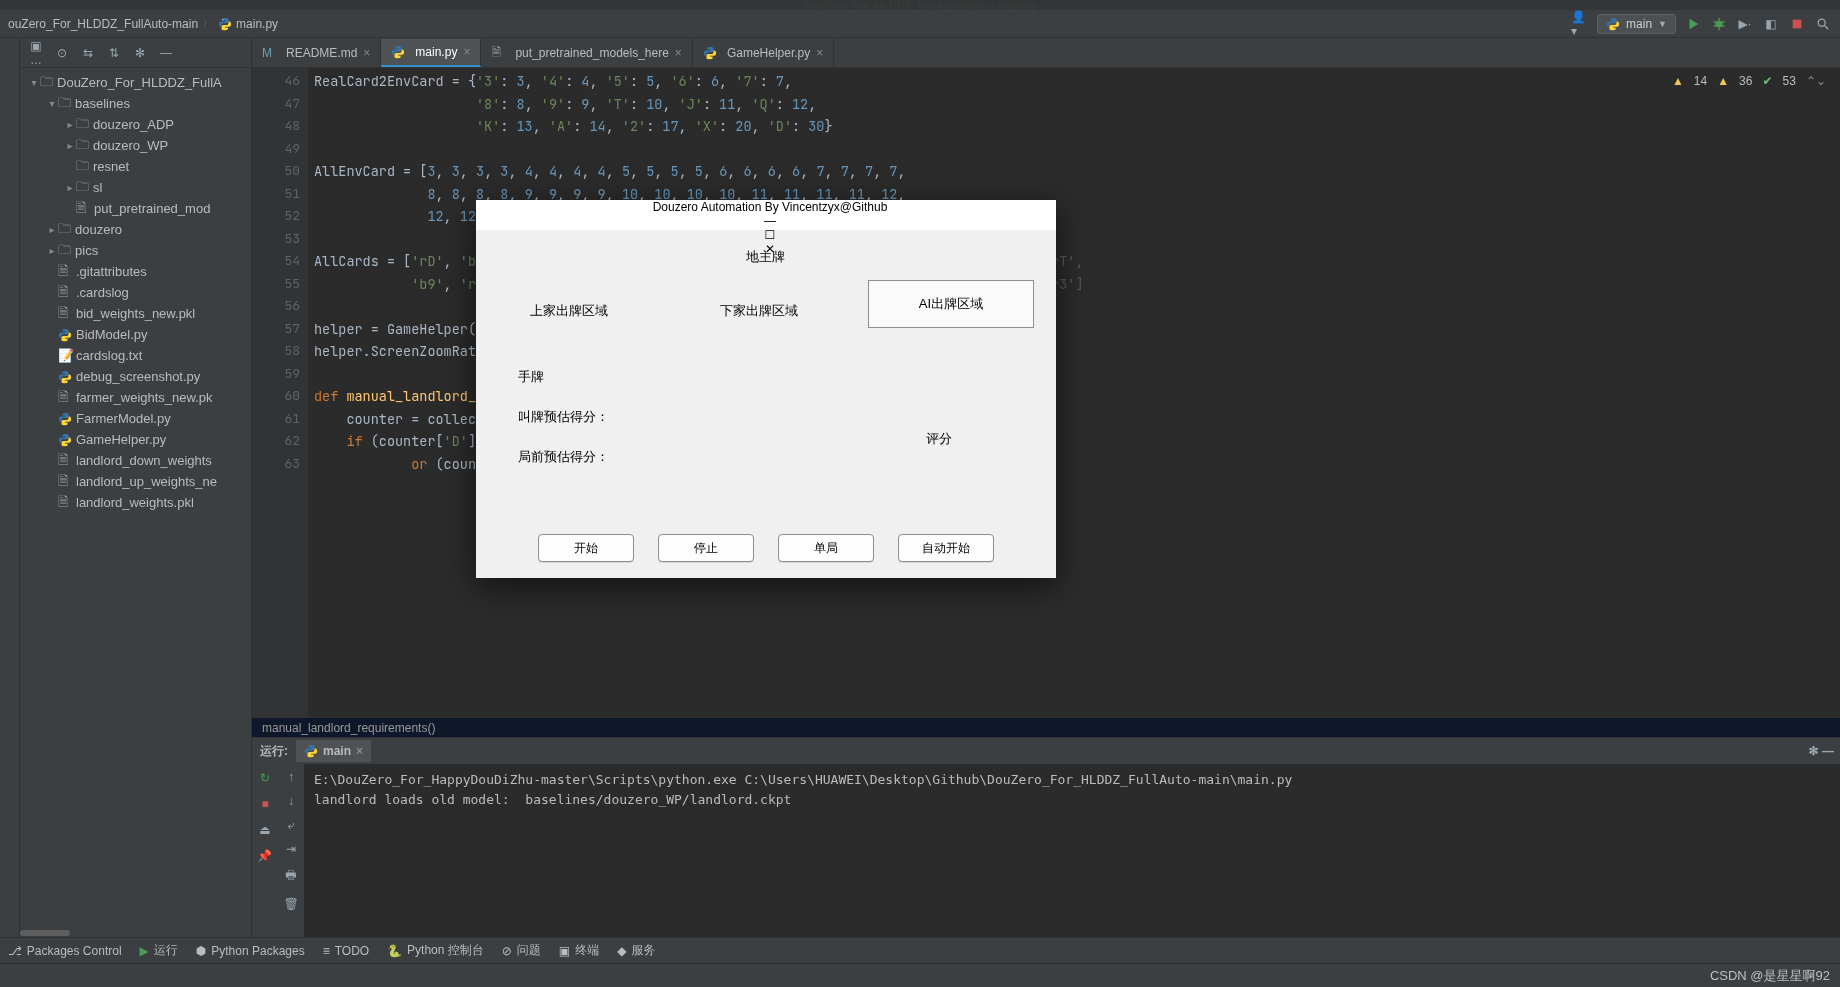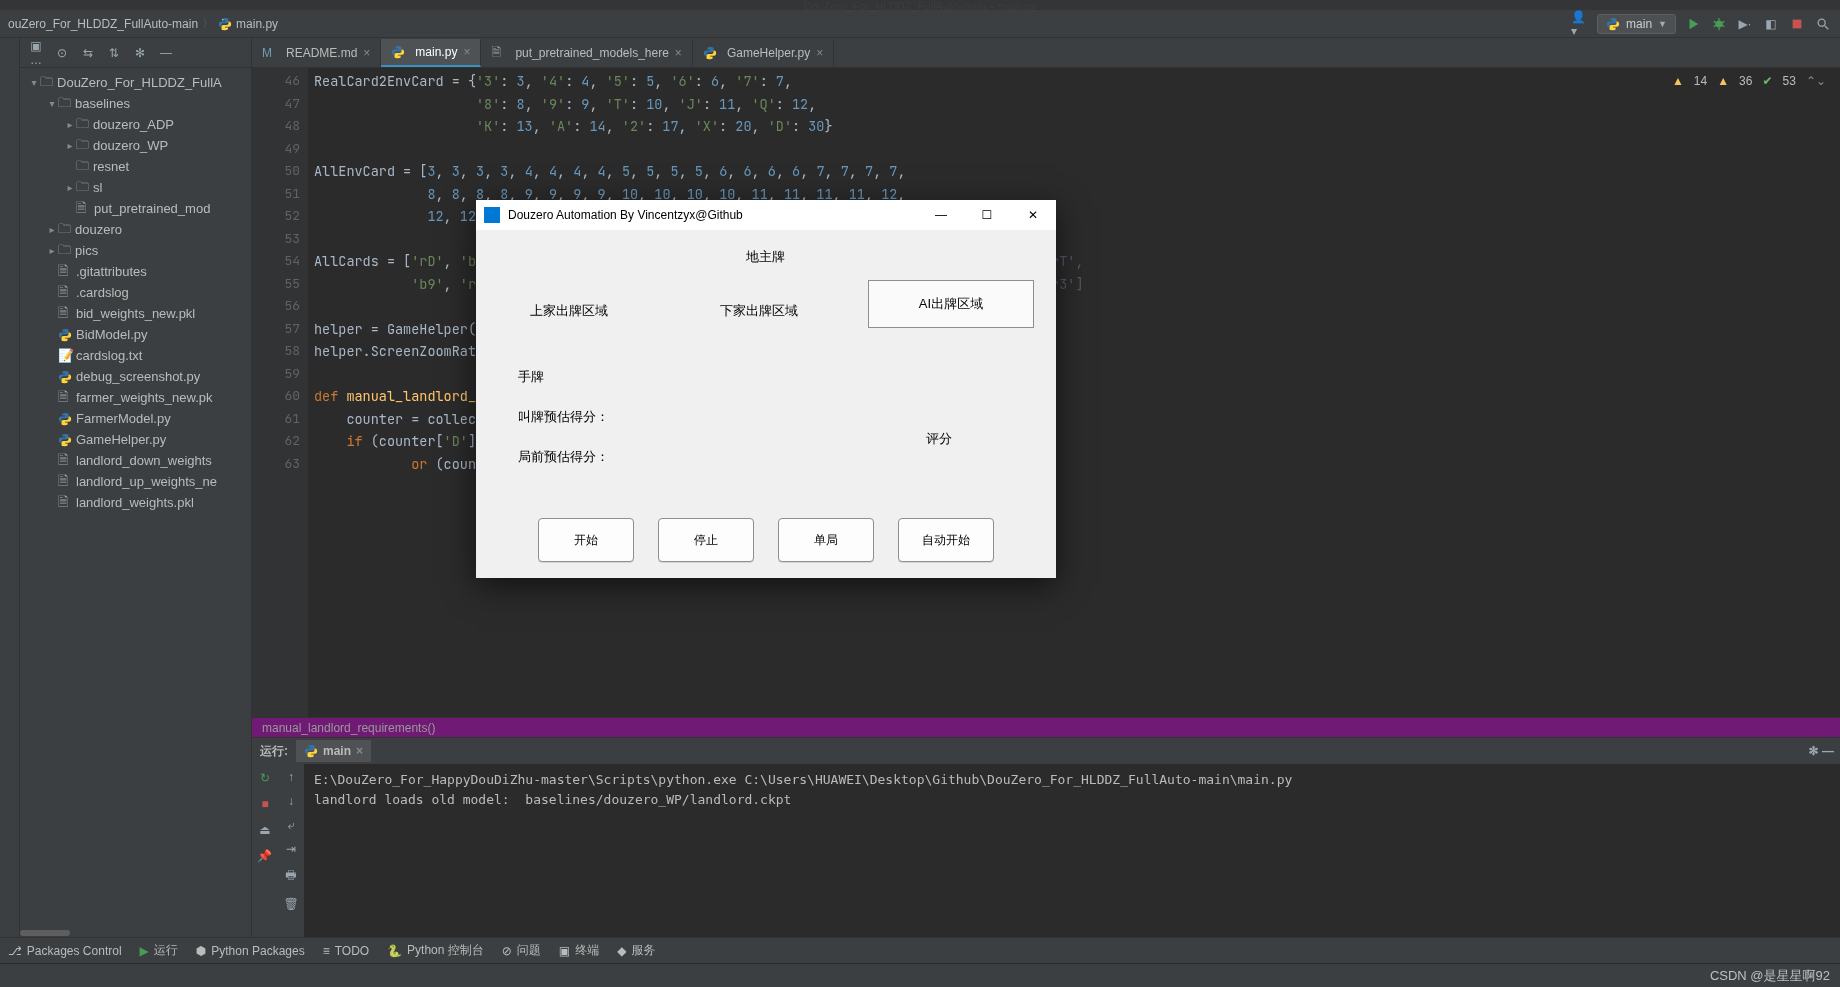--- a/index.html
+++ b/index.html
@@ -148,21 +148,21 @@
   .c-ln { display:block;}
   .dimcode { color:#555964;}
   .editor-status {
     position:absolute; top:6px; right:14px; display:flex; gap:10px;
     font-size:12px; color:#bbb; align-items:center;
   }
   .warn-y { color:#f2c55c;}
   .warn-o { color:#f2c55c;}
   .typo { color:#6dbd6d;}
   .breadcrumb-bottom {
-    height:20px; background:#701a75; color:#999;
+    height:20px; background:#0f172a; color:#999;
     font-size:12px; padding:0 10px; display:flex; align-items:center;
     border-top:1px solid #323232;
   }
   
   .run-window {
     height: 200px;
     background:#2b2b2b;
     border-top:1px solid #323232;
     display:flex;
     flex-direction:column;
@@ -209,21 +209,21 @@
     position:absolute;
     left:476px; top:200px;
     width:580px; height:378px;
     background:#f0f0f0;
     box-shadow:0 8px 30px rgba(0,0,0,.6);
     display:flex; flex-direction:column;
     font-family:"Microsoft YaHei","SimSun",sans-serif;
   }
   .modal-titlebar {
     height:30px; background:#fff; display:flex; align-items:center;
-    padding:0 0 0 8px; color:#000; font-size:12px;
+    padding:0 0 0 8px; color:#000; font-size:12px;flex-direction:column;
   }
   .modal-titlebar .ticon {
     width:16px;height:16px;background:#0078d4;margin-right:8px;
     display:inline-block;
   }
   .modal-titlebar .spacer{flex:1;}
   .modal-titlebar .winbtn {
     width:46px; height:30px; display:flex; align-items:center; justify-content:center;
     color:#000; cursor:pointer; font-size:12px;
   }
@@ -234,21 +234,21 @@
   .ai-zone {
     position:absolute; border:1px solid #8f8f8f; background:#fafafa;
     display:flex; align-items:center; justify-content:center;
     width:166px; height:48px;
   }
   .modal-buttons {
     position:absolute; bottom:16px; left:0; right:0;
     display:flex; justify-content:space-around; padding:0 50px;
   }
   .modal-btn {
-    width:96px; height:44px; border:1px solid #8f8f8f; background:#fdfdfd;
+    width:96px; height:28px; border:1px solid #8f8f8f; background:#fdfdfd;
     border-radius:4px; font-size:12px; cursor:pointer;
     box-shadow:0 1px 0 rgba(0,0,0,.1);
   }
   .watermark {
     position:absolute; right:10px; bottom:2px; color:#bfbfbf; font-size:13px;
   }
   
   .svg { width:14px; height:14px;}
 </style>
 </head>

